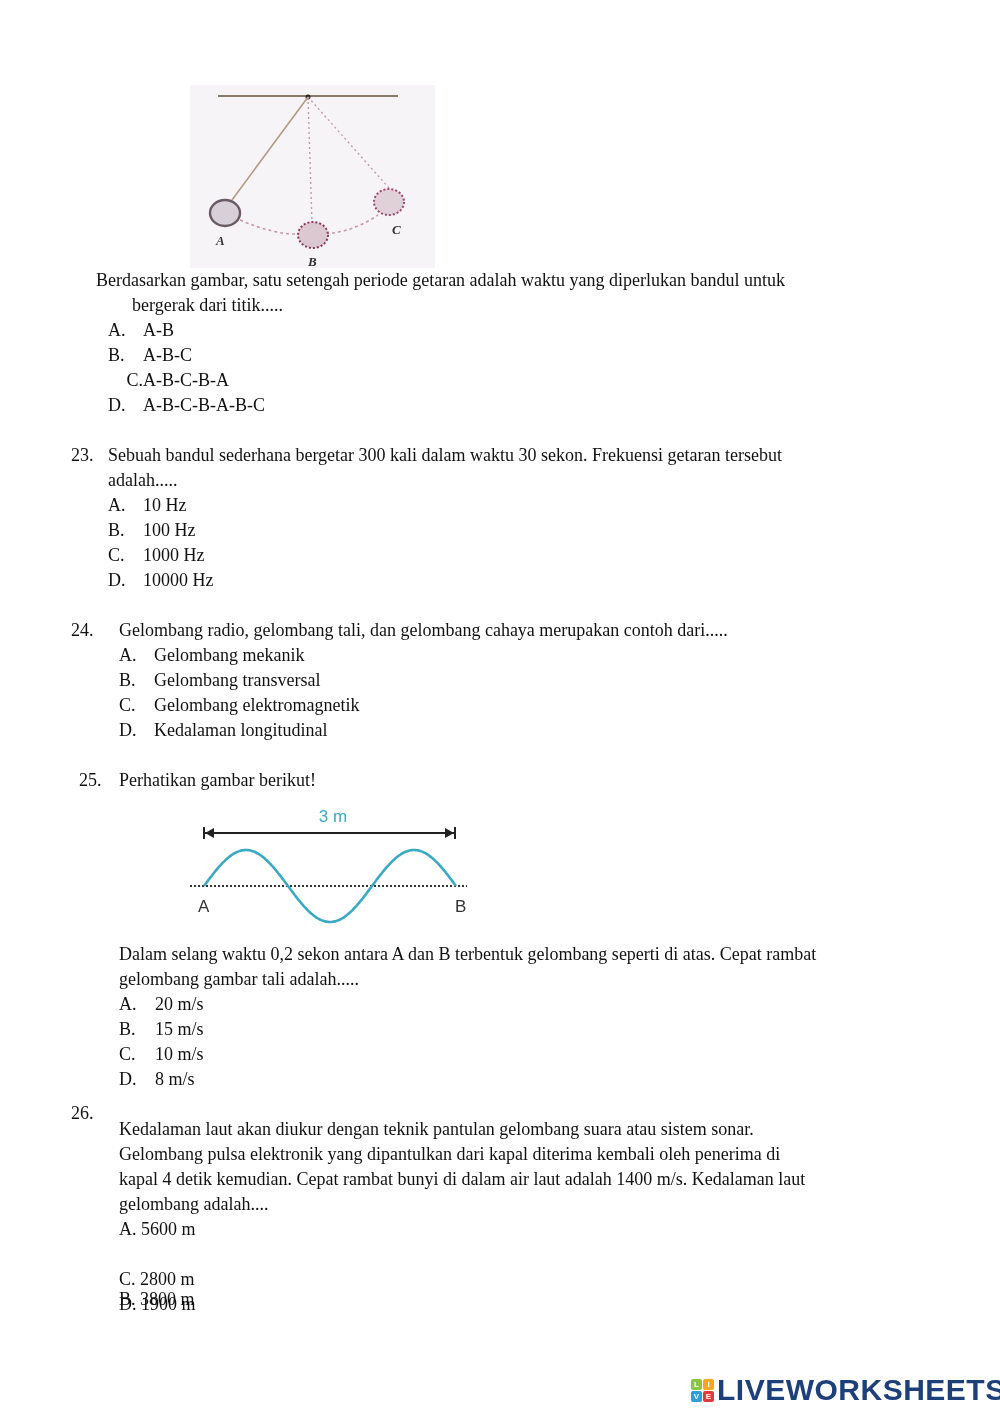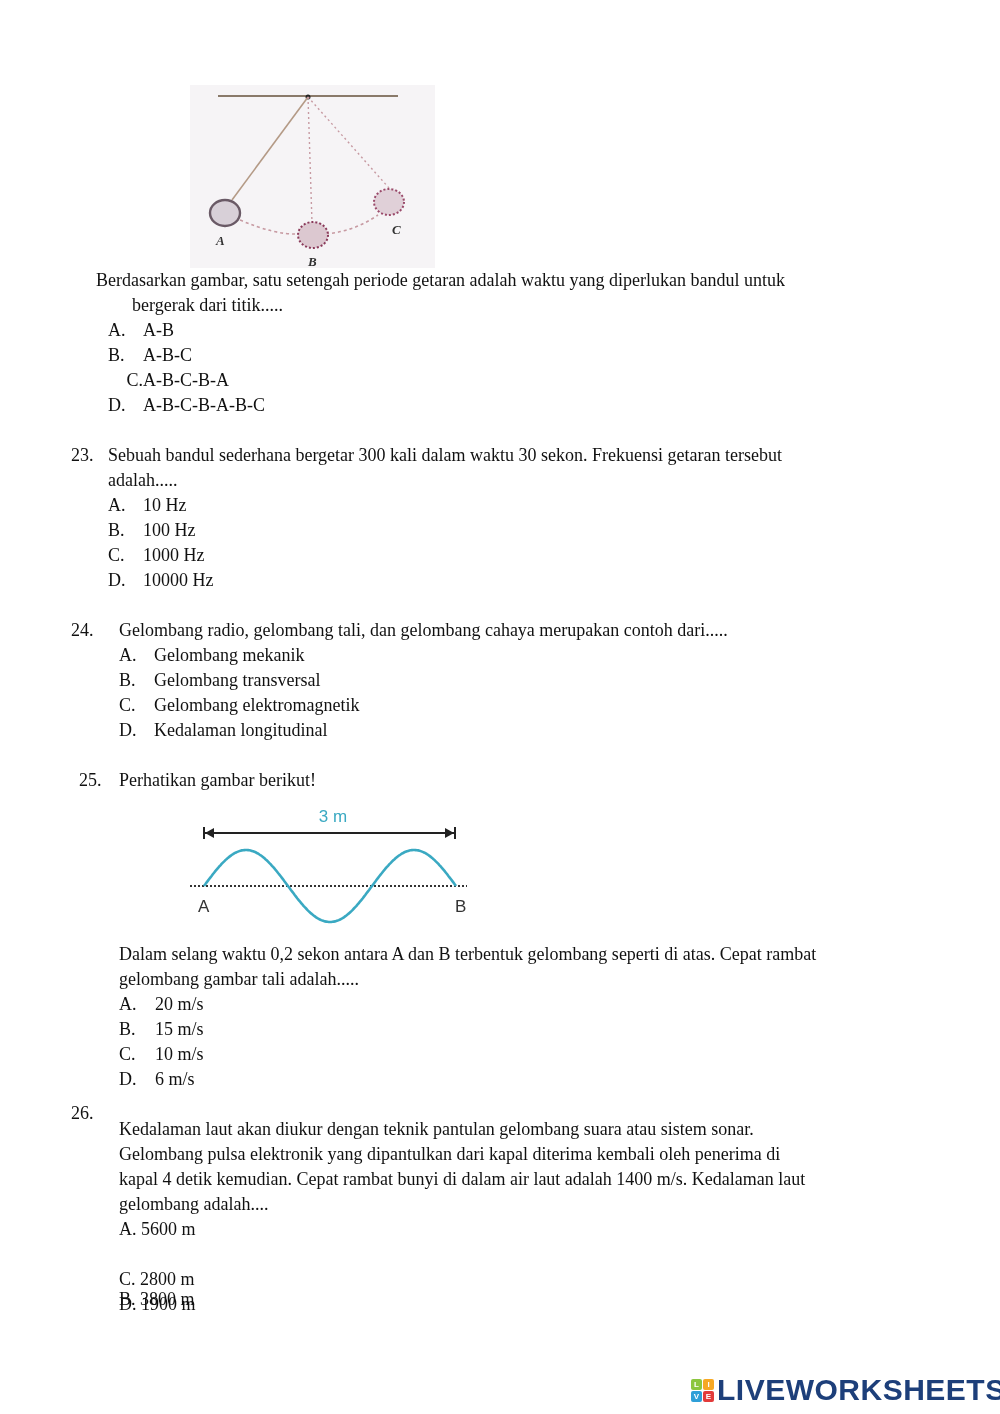--- a/index.html
+++ b/index.html
@@ -84,21 +84,21 @@
     <text x="13" y="112" font-family="Liberation Sans, sans-serif" font-size="17" fill="#333">A</text>
     <text x="270" y="112" font-family="Liberation Sans, sans-serif" font-size="17" fill="#333">B</text>
   </svg>
 
   <div class="line" style="left:119px;top:942px;">Dalam selang waktu 0,2 sekon antara A dan B terbentuk gelombang seperti di atas. Cepat rambat</div>
   <div class="line" style="left:119px;top:967px;">gelombang gambar tali adalah.....</div>
 
   <div class="line" style="left:119px;top:992px;"><span class="opt-letter" style="width:36px;">A.</span><span>20 m/s</span></div>
   <div class="line" style="left:119px;top:1017px;"><span class="opt-letter" style="width:36px;">B.</span><span>15 m/s</span></div>
   <div class="line" style="left:119px;top:1042px;"><span class="opt-letter" style="width:36px;">C.</span><span>10 m/s</span></div>
-  <div class="line" style="left:119px;top:1067px;"><span class="opt-letter" style="width:36px;">D.</span><span>6 m/s</span></div>
+  <div class="line" style="left:119px;top:1067px;"><span class="opt-letter" style="width:36px;">D.</span><span>8 m/s</span></div>
 </div>
 
 <div>
   <div class="line" style="left:71px;top:1101px;">26.</div>
   <div class="line" style="left:119px;top:1117px;font-family:Liberation Serif, serif;">Kedalaman laut akan diukur dengan teknik pantulan gelombang suara atau sistem sonar.</div>
   <div class="line" style="left:119px;top:1142px;">Gelombang pulsa elektronik yang dipantulkan dari kapal diterima kembali oleh penerima di</div>
   <div class="line" style="left:119px;top:1167px;">kapal 4 detik kemudian. Cepat rambat bunyi di dalam air laut adalah 1400 m/s. Kedalaman laut</div>
   <div class="line" style="left:119px;top:1192px;">gelombang adalah....</div>
 
   <div class="line" style="left:119px;top:1217px;"><span>A.</span> <span>5600 m</span></div>

